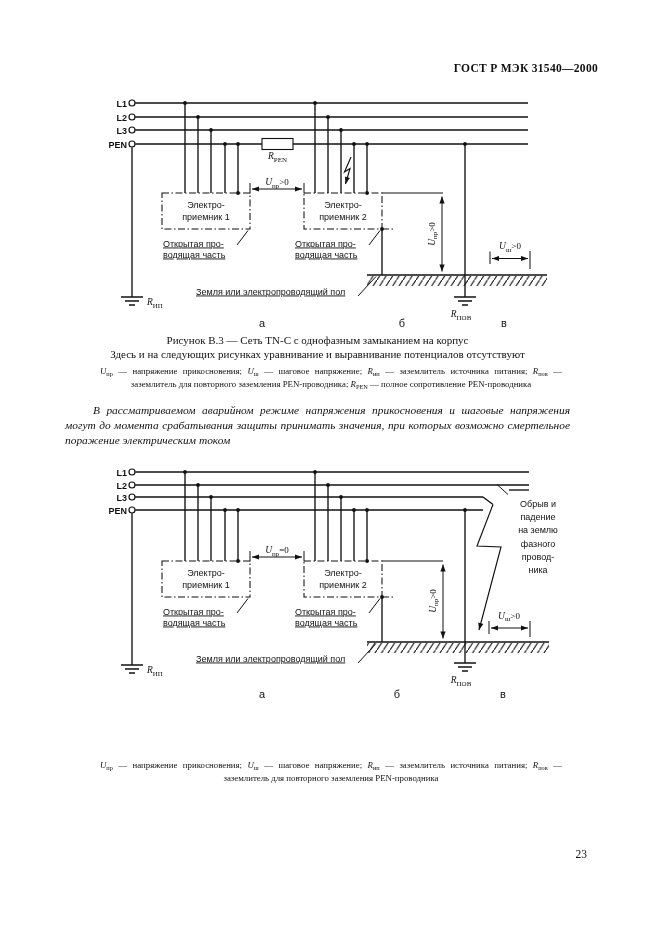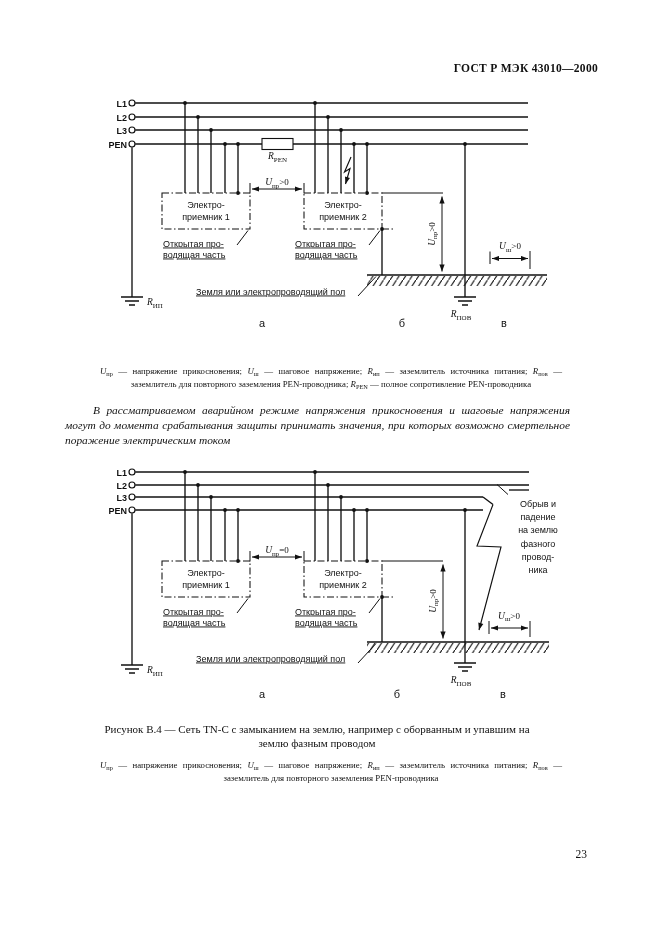--- a/index.html
+++ b/index.html
@@ -36,21 +36,21 @@
   .s-sym{font:italic 9.5px "Liberation Serif",serif;}
   .sb{font:400 7px "Liberation Serif",serif;font-style:normal;}
   .rn{font:400 9px "Liberation Serif",serif;font-style:normal;}
   .u{text-decoration:underline;}
 </style>
 </head>
 <body>
 
 <div id="page">
 
-  <div id="doc-header">ГОСТ Р МЭК 43010—2000</div>
+  <div id="doc-header">ГОСТ Р МЭК 31540—2000</div>
 
   <svg class="diag" style="left:60px;top:92px" width="505" height="243" viewBox="60 92 505 243">
     <defs>
       <marker id="arA" viewBox="0 0 8 6" refX="7.5" refY="3" markerWidth="8" markerHeight="6" orient="auto-start-reverse" markerUnits="userSpaceOnUse">
         <path class="mk" d="M0.5,0.4 L7.5,3 L0.5,5.6 Z"></path>
       </marker>
       <pattern id="hA" width="6.5" height="10" patternUnits="userSpaceOnUse">
         <path d="M0,10 L6.5,0" stroke="#111" stroke-width="1.1"></path>
       </pattern>
     </defs>
@@ -178,20 +178,24 @@
       <line class="t" x1="358" y1="296" x2="376" y2="276.5"></line>
     </g>
 
     <g>
       <text class="s-zone" x="262" y="327" text-anchor="middle">а</text>
       <text class="s-zone" x="402" y="327" text-anchor="middle">б</text>
       <text class="s-zone" x="504" y="327" text-anchor="middle">в</text>
     </g>
   </svg>
 
+  <div id="cap3" class="caption">
+    <div>Рисунок В.3 — Сеть TN-C с однофазным замыканием на корпус</div>
+    <div>Здесь и на следующих рисунках уравнивание и выравнивание потенциалов отсутствуют</div>
+  </div>
 
   <div id="legend3" class="legend"><i>U</i><sub>пр</sub> — напряжение прикосновения; <i>U</i><sub>ш</sub> — шаговое напряжение; <i>R</i><sub>ип</sub> — заземлитель источника питания; <i>R</i><sub>пов</sub> — заземлитель для повторного заземления PEN-проводника; <i>R</i><sub>PEN</sub> — полное сопротивление PEN-проводника</div>
 
   <div id="para3" class="para">В рассматриваемом аварийном режиме напряжения прикосновения и шаговые напряжения могут до момента срабатывания защиты принимать значения, при которых возможно смертельное поражение электрическим током</div>
 
   <svg class="diag" style="left:60px;top:460px" width="505" height="245" viewBox="60 460 505 245">
     <defs>
       <marker id="arB" viewBox="0 0 8 6" refX="7.5" refY="3" markerWidth="8" markerHeight="6" orient="auto-start-reverse" markerUnits="userSpaceOnUse">
         <path class="mk" d="M0.5,0.4 L7.5,3 L0.5,5.6 Z"></path>
       </marker>
@@ -330,20 +334,19 @@
       <line class="t" x1="358" y1="663" x2="376" y2="643.5"></line>
     </g>
 
     <g>
       <text class="s-zone" x="262" y="697.5" text-anchor="middle">а</text>
       <text class="s-zone" x="397" y="697.5" text-anchor="middle">б</text>
       <text class="s-zone" x="503" y="697.5" text-anchor="middle">в</text>
     </g>
   </svg>
 
-  <div id="cap4" class="caption">Рисунок В.4 — Сеть TN-C с замыканием на землю, например с оборванным и упавшим на землю фазным проводом</div>
 
   <div id="legend4" class="legend"><i>U</i><sub>пр</sub> — напряжение прикосновения; <i>U</i><sub>ш</sub> — шаговое напряжение; <i>R</i><sub>ип</sub> — заземлитель источника питания; <i>R</i><sub>пов</sub> — заземлитель для повторного заземления PEN-проводника</div>
 
 
   <div id="page-number">23</div>
 
 </div>
 
 </body></html>

